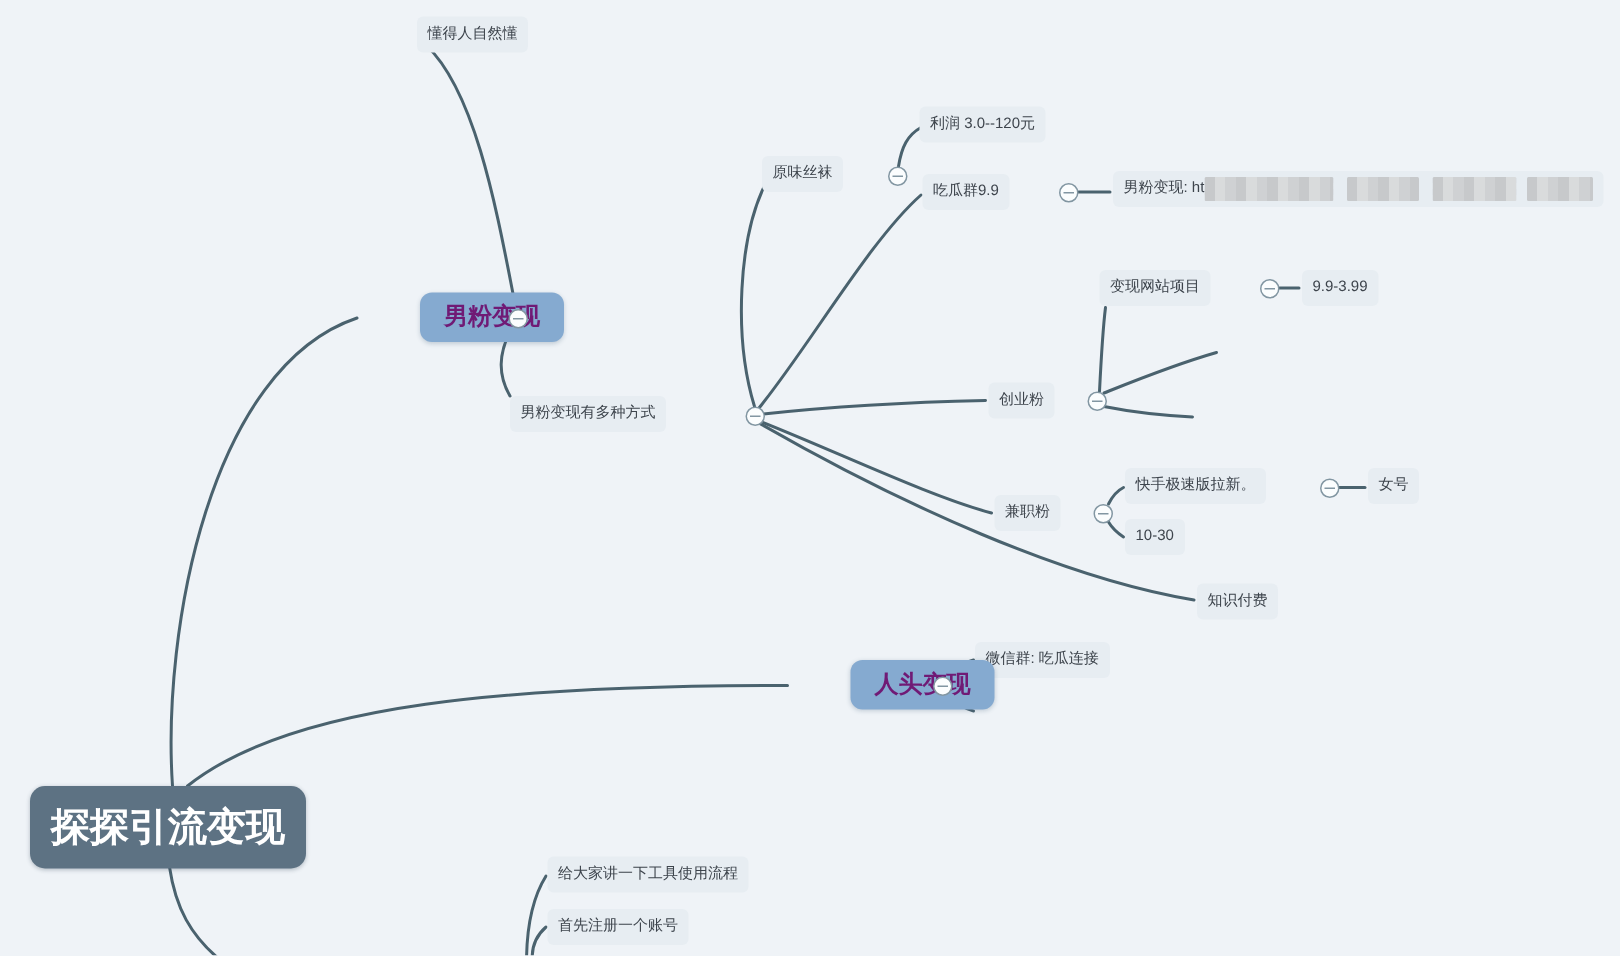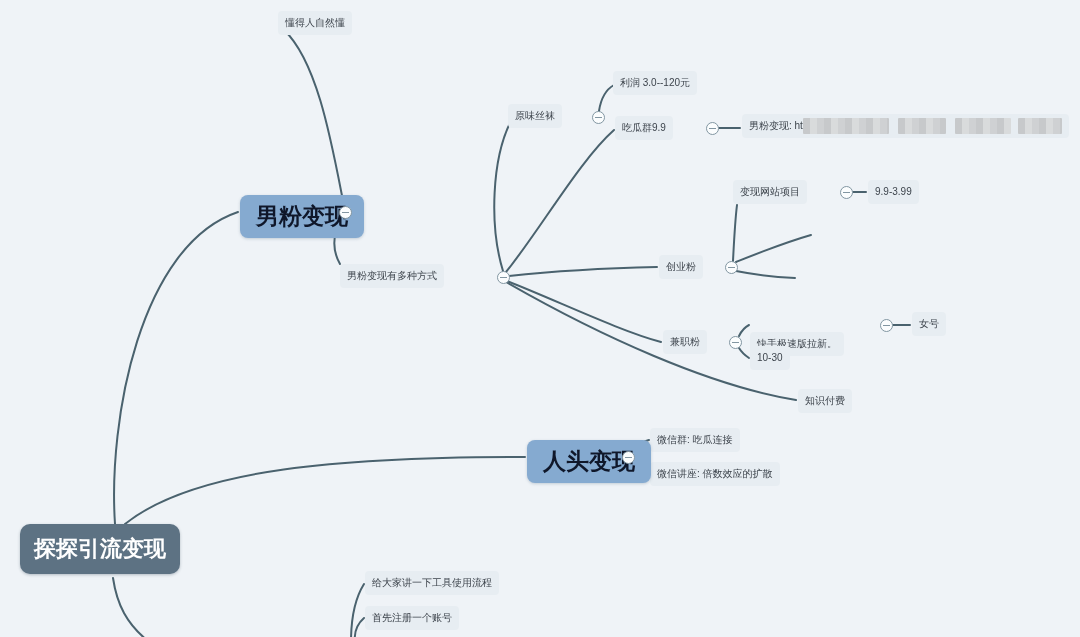--- a/index.html
+++ b/index.html
@@ -23,33 +23,34 @@
     line-height:20px;
     color:var(--label-text);
     background:var(--label-bg);
     padding:2px 7px;
     border-radius:4px;
     white-space:nowrap;
     z-index:2;
   }
   .bnode{
     position:absolute;
-    font-size:23px;
+    font-size:16px;
     font-weight:bold;
-    color:#0f172a;
+    color:#701a75;
     background:var(--node-blue);
     padding:6px 16px;
     border-radius:8px;
     white-space:nowrap;
     box-shadow:0 1px 3px rgba(60,90,120,.25);
     z-index:3;
+    margin-left:40px;
   }
   .root{
     position:absolute;
-    font-size:22px;
+    font-size:26px;
     font-weight:bold;
     color:#ffffff;
     background:var(--node-dark);
     padding:10px 14px;
     border-radius:10px;
     white-space:nowrap;
     box-shadow:0 1px 3px rgba(40,60,80,.3);
     z-index:3;
   }
   .collapse{
@@ -129,26 +130,25 @@
     <span class="gap" style="width:7px"></span>
     <span class="blur" style="width:44px"></span>
 
   </div>
 
   <div class="label" style="left:733px;top:180px">变现网站项目</div>
   <div class="label" style="left:868px;top:180px">9.9-3.99</div>
   <div class="label" style="left:659px;top:255px">创业粉</div>
   <div class="label" style="left:340px;top:264px">男粉变现有多种方式</div>
   <div class="label" style="left:663px;top:330px">兼职粉</div>
-  <div class="label" style="left:750px;top:332px">快手极速版拉新。</div>
+  <div class="label" style="left:750px;top:312px">快手极速版拉新。</div>
   <div class="label" style="left:912px;top:312px">女号</div>
   <div class="label" style="left:750px;top:346px">10-30</div>
   <div class="label" style="left:798px;top:389px">知识付费</div>
   <div class="label" style="left:650px;top:428px">微信群: 吃瓜连接</div>
-  <div class="label" style="left:650px;top:462px">微信讲座: 倍数效应的扩散</div>
   <div class="label" style="left:365px;top:571px">给大家讲一下工具使用流程</div>
   <div class="label" style="left:365px;top:606px">首先注册一个账号</div>
 
   <span class="collapse" style="left:339px;top:206px"></span>
   <span class="collapse" style="left:497px;top:271px"></span>
   <span class="collapse" style="left:592px;top:111px"></span>
   <span class="collapse" style="left:706px;top:122px"></span>
   <span class="collapse" style="left:840px;top:186px"></span>
   <span class="collapse" style="left:725px;top:261px"></span>
   <span class="collapse" style="left:729px;top:336px"></span>

